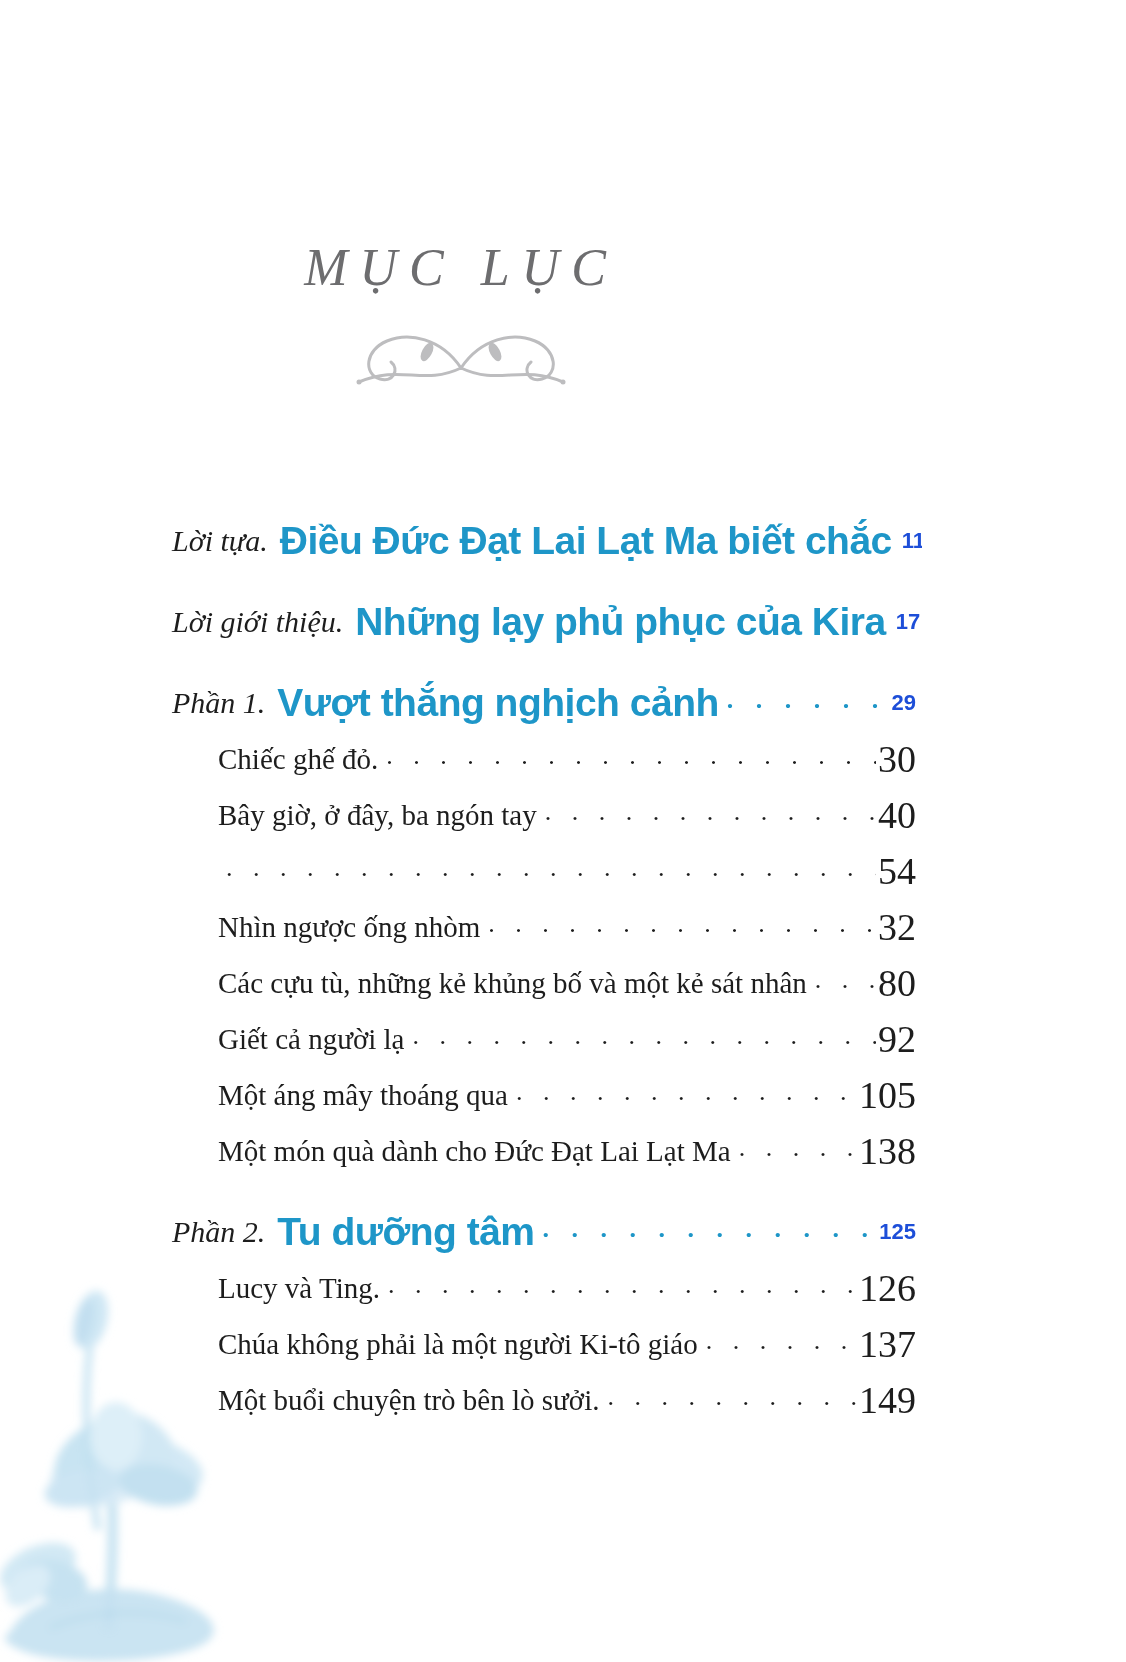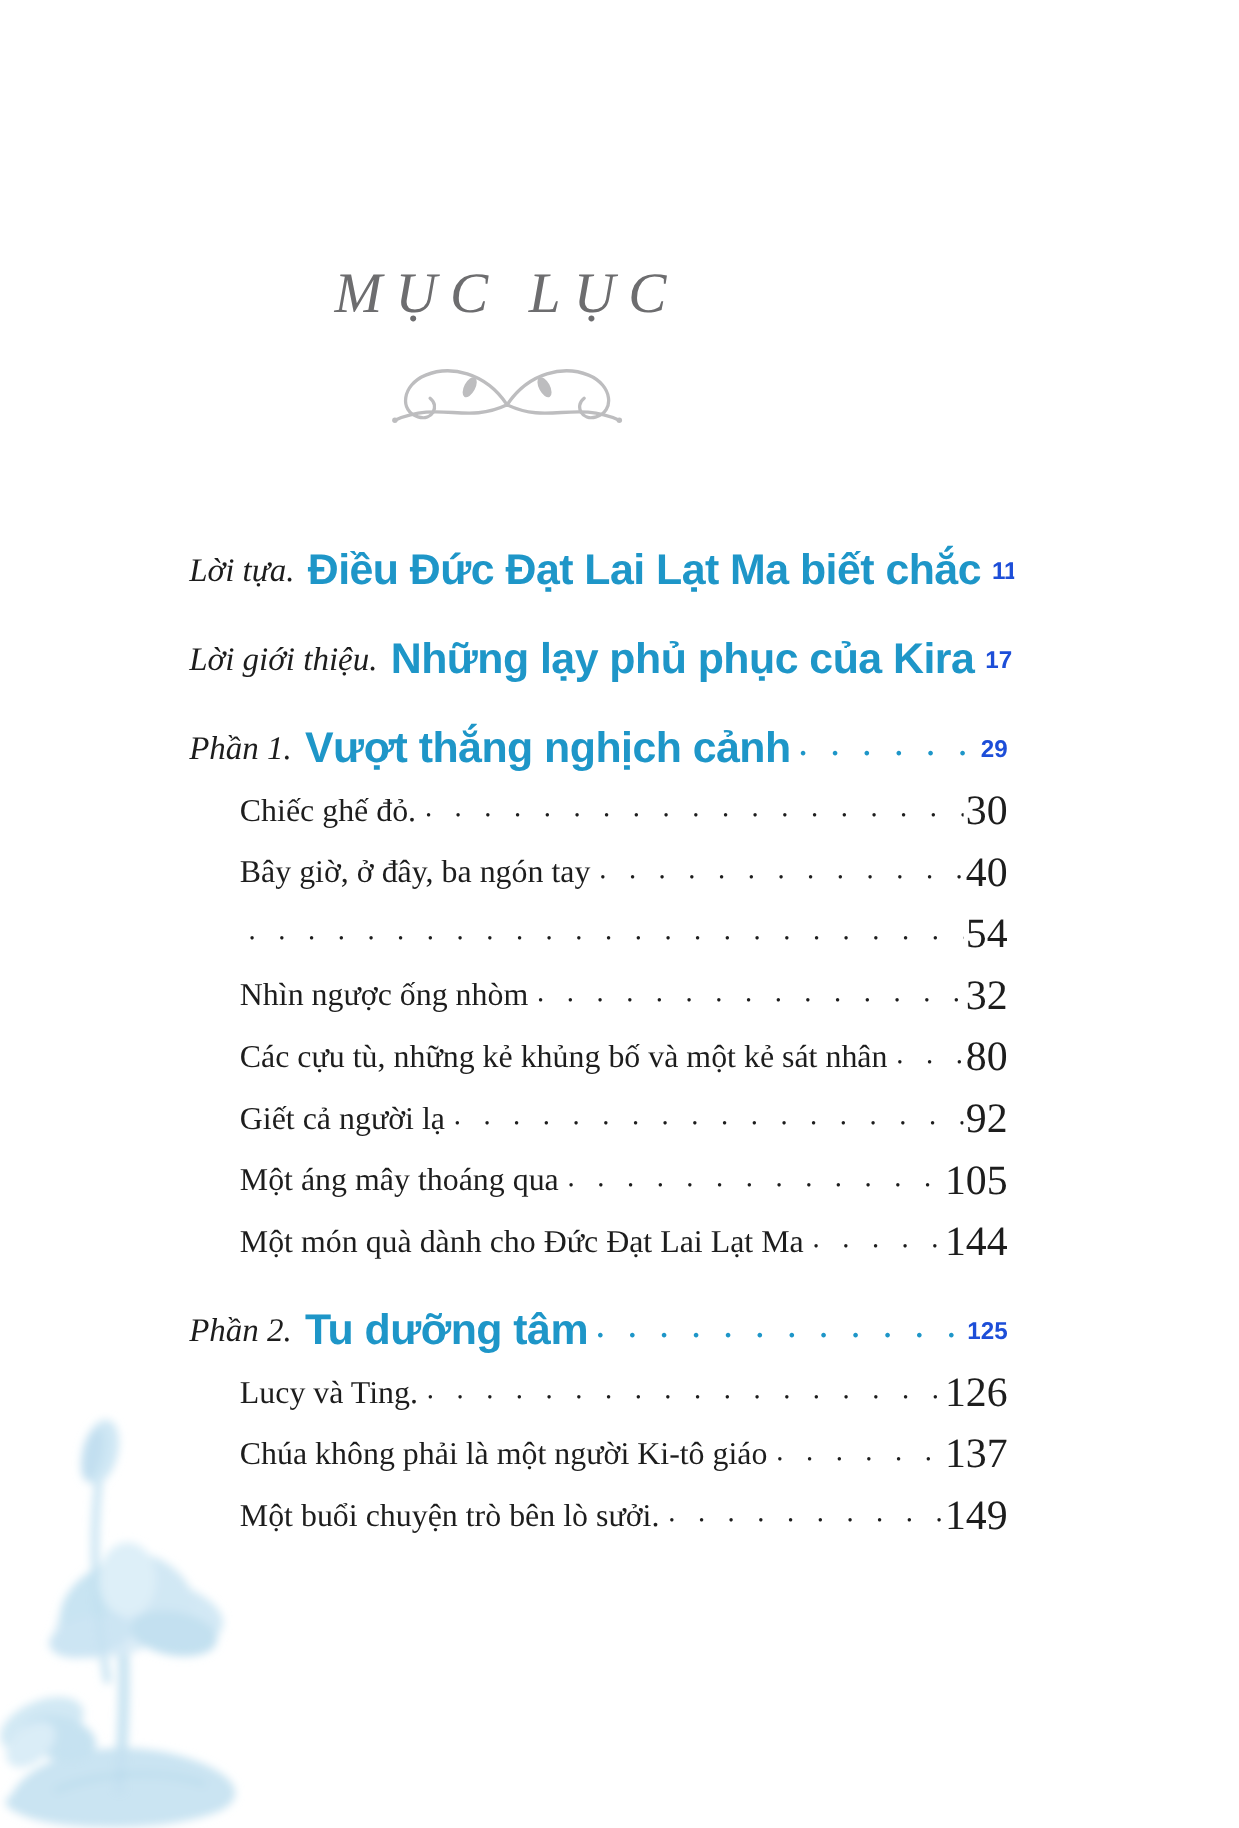--- a/index.html
+++ b/index.html
@@ -24,21 +24,21 @@
     color:#6d6d6f;
   }
   .ornament{
     position:absolute;
     top:322px;
     left:50%;
     transform:translateX(-50%);
   }
   .toc{
     position:absolute;
-    top:466px;
+    top:488px;
     left:172px;
     width:744px;
   }
   .toc-row{
     height:56px;
     display:flex;
     align-items:center;
     white-space:nowrap;
   }
   .toc-row.section{ margin-top:25px; }
@@ -177,21 +177,21 @@
       <div class="toc-row chapter">
 
       <span class="toc-title">Một áng mây thoáng qua</span>
       <span class="toc-leader">. . . . . . . . . . . . . . . . . . . . . . . . . . . . . . . . . . . . . . . . . . . . . . . . . . . . . . . . . . . . . . . . . . . . . . . . . . . . . . . .</span>
       <span class="toc-page">105</span>
     </div>
       <div class="toc-row chapter">
 
       <span class="toc-title">Một món quà dành cho Đức Đạt Lai Lạt Ma</span>
       <span class="toc-leader">. . . . . . . . . . . . . . . . . . . . . . . . . . . . . . . . . . . . . . . . . . . . . . . . . . . . . . . . . . . . . . . . . . . . . . . . . . . . . . . .</span>
-      <span class="toc-page">144</span>
+      <span class="toc-page">138</span>
     </div>
       <div class="toc-row section">
       <span class="toc-label">Phần 2.</span>
       <span class="toc-title">Tu dưỡng tâm</span>
       <span class="toc-leader">. . . . . . . . . . . . . . . . . . . . . . . . . . . . . . . . . . . . . . . . . . . . . . . . . . . . . . . . . . . . . . . . . . . . . . . . . . . . . . . .</span>
       <span class="toc-page">125</span>
     </div>
       <div class="toc-row chapter">
 
       <span class="toc-title">Lucy và Ting.</span>

